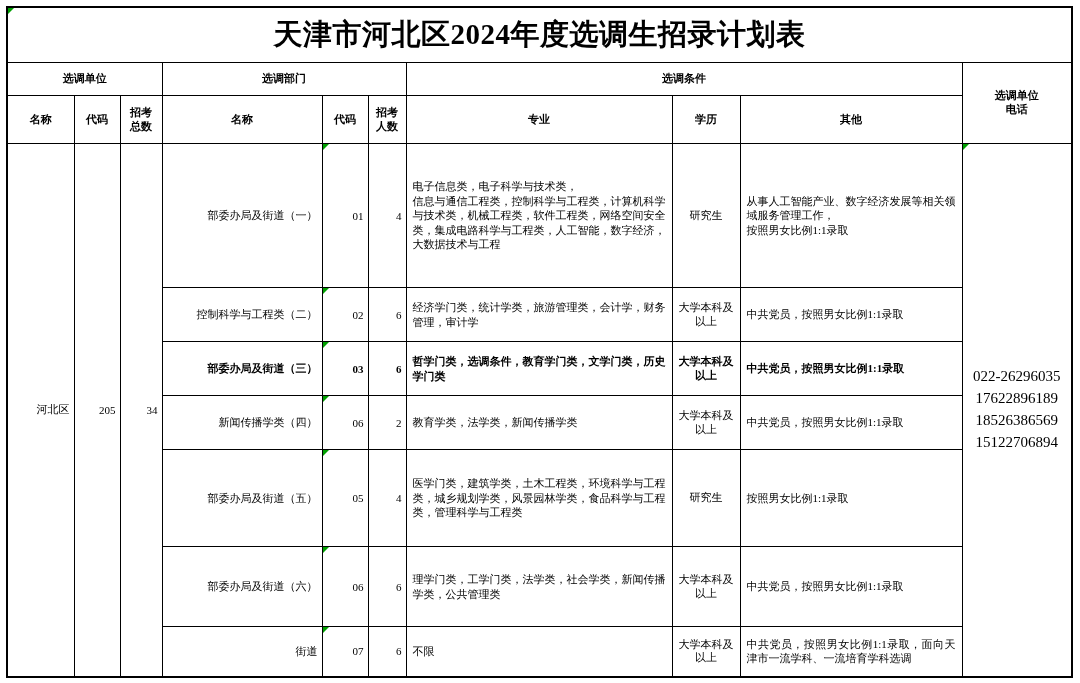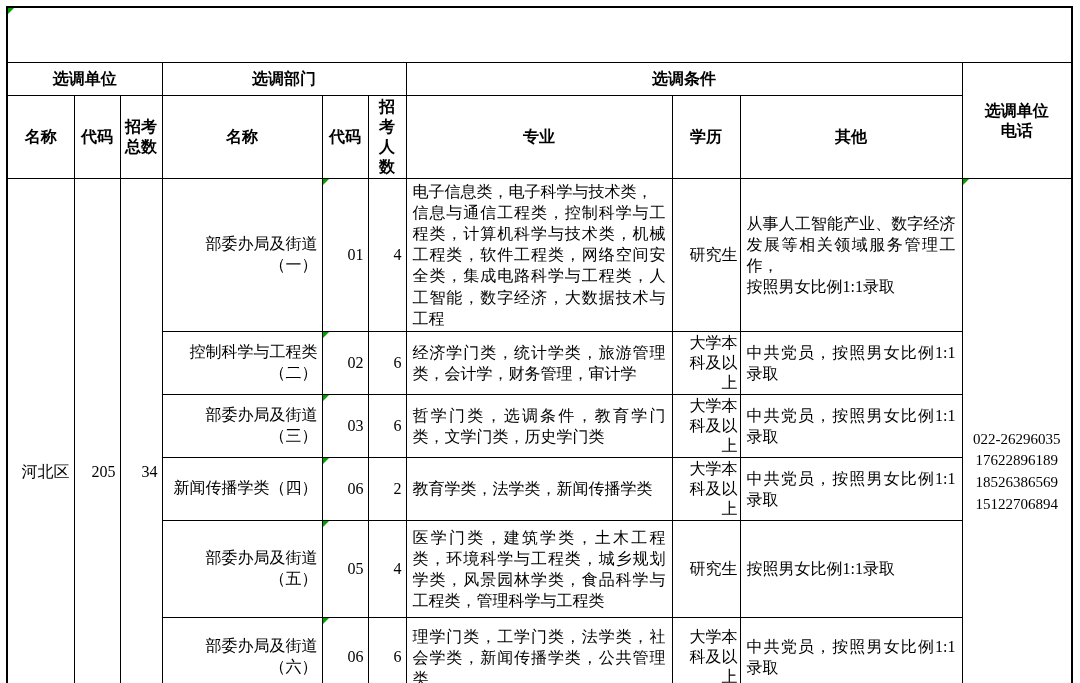--- a/index.html
+++ b/index.html
@@ -11,21 +11,21 @@
   .sheet-wrap { padding:6px; }
   table.plan {
     border-collapse:collapse;
     table-layout:fixed;
     width:1066px;
     border:2px solid #000;
   }
   td {
     border:1px solid #000;
     padding:1px 4px;
-    font-size:16px;
+    font-size:11px;
     overflow:hidden;
     position:relative;
     vertical-align:middle;
   }
   .title-cell {
     font-size:29px;
     font-weight:bold;
     text-align:center;
     height:52px;
     letter-spacing:0.5px;
@@ -44,32 +44,32 @@
     line-height:1.32;
     padding:2px 6px;
     vertical-align:middle;
   }
   .phone-cell {
     text-align:center;
     white-space:pre-line;
     line-height:1.45;
     font-size:15px;
   }
-  .edu-cell { text-align:right; line-height:1.25; padding:1px 2px; }
+  .edu-cell { text-align:center; line-height:1.25; padding:1px 2px; }
   .flag {
     position:absolute; top:0; left:0;
     width:0; height:0;
     border-top:6px solid #00a000;
     border-right:6px solid transparent;
   }
   tr.hrow1 { height:33px; }
   tr.hrow2 { height:48px; }
   tr.r1 { height:144px; }
   tr.r2 { height:54px; }
-  tr.r3 { height:54px; }
+  tr.r3 { height:54px;font-weight:bold; }
   tr.r4 { height:54px; }
   tr.r5 { height:97px; }
   tr.r6 { height:80px; }
   tr.r7 { height:50px; }
 </style>
 </head>
 <body>
 
 <div class="sheet-wrap">
 <table class="plan">
@@ -83,20 +83,21 @@
     <col style="width:266px">
         <col style="width:68px">
         <col style="width:222px">
     <col style="width:110px">
   </colgroup>
 
   <tbody>
         <tr>
     <td class="title-cell" colspan="10">
       <span class="flag"></span>
+      <span>天津市河北区2024年度选调生招录计划表</span>
     </td>
   </tr>
 
   <tr class="hrow1">
     <td class="hdr" colspan="3">选调单位</td>
     <td class="hdr" colspan="3">选调部门</td>
     <td class="hdr" colspan="3">选调条件</td>
     <td class="hdr" rowspan="2">选调单位
 电话</td>
   </tr>

